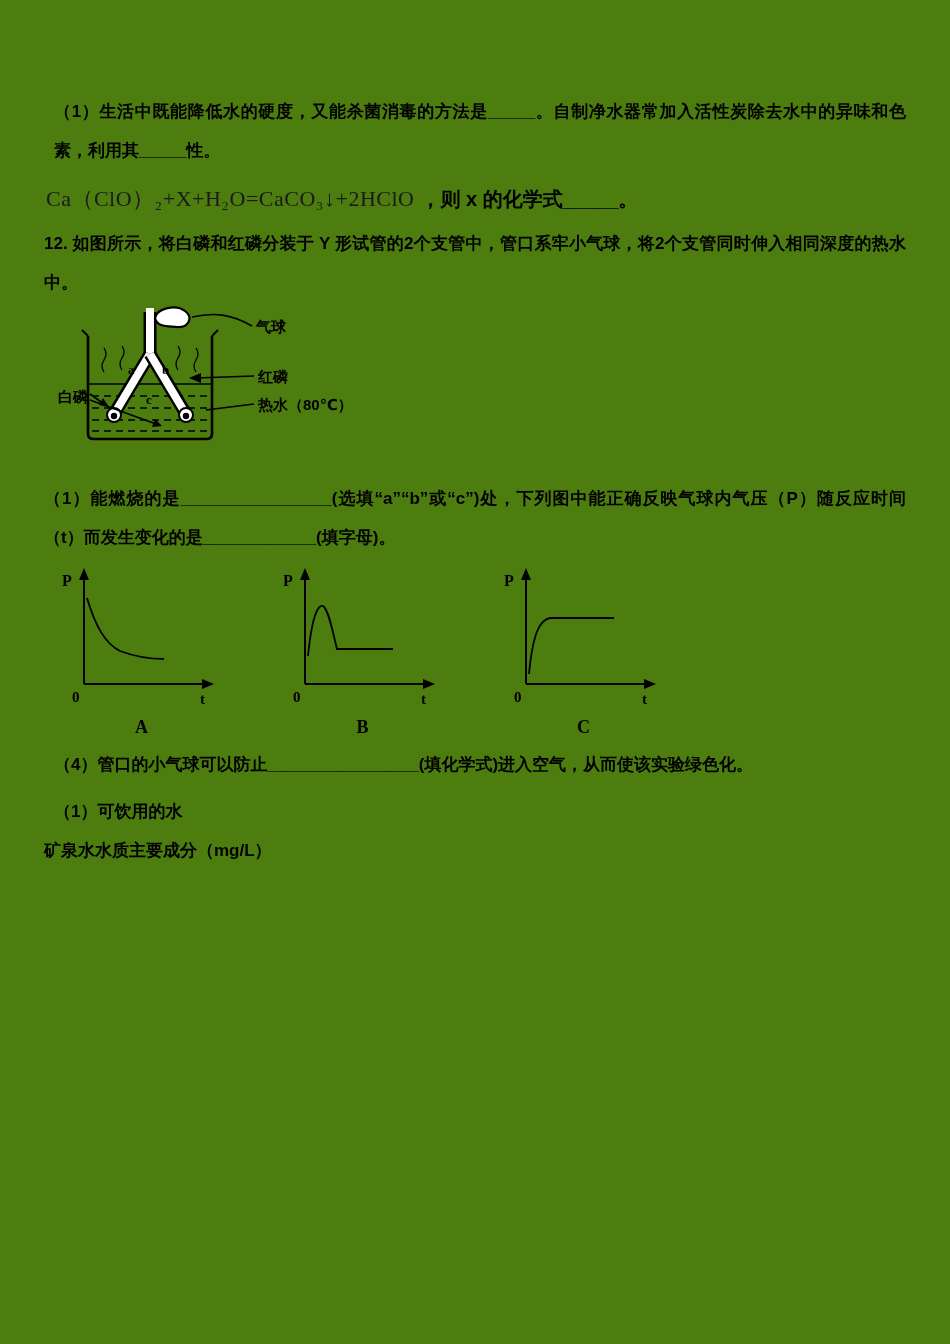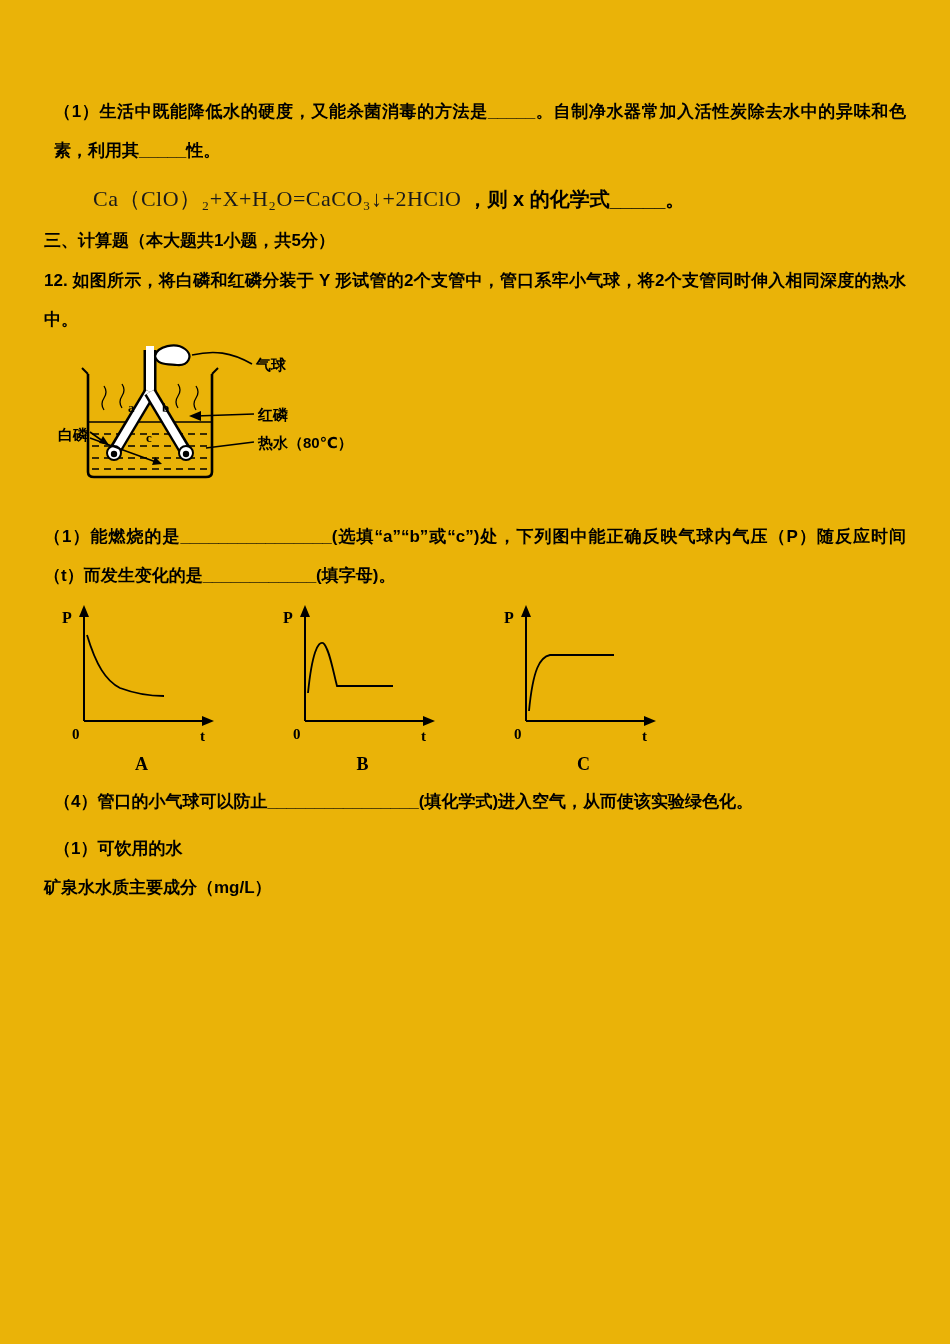--- a/index.html
+++ b/index.html
@@ -2,21 +2,21 @@
 <html><head>
 <meta charset="utf-8">
 <style>
   * { margin: 0; padding: 0; box-sizing: border-box; }
   html, body { background: #ffffff; }
   .page {
     position: relative;
     width: 950px;
     min-height: 1344px;
     margin: 0 auto;
-    background: #eab308;
+    background: #4d7c0f;
     color: #000;
     font-family: "Liberation Sans", "DejaVu Sans", sans-serif;
     font-weight: 600;
     font-size: 17px;
     padding: 92px 44px 40px 44px;
   }
   p.para {
     text-align: justify;
     line-height: 2.3;
   }
@@ -31,21 +31,20 @@
     display: flex;
     align-items: baseline;
     gap: 6px;
   }
   .equation {
     font-family: "Liberation Serif", "DejaVu Serif", serif;
     font-weight: 400;
     font-size: 22px;
     color: #1a1a1a;
     letter-spacing: 0.5px;
-    margin-left: 47px;
   }
   .equation-tail { font-size: 20px; }
   .diagram-wrap { margin: 4px 0 10px 12px; }
   .graphs-row {
     display: flex;
     gap: 46px;
     margin: 6px 0 0 10px;
   }
   .graph-cell { width: 175px; text-align: center; }
   .graph-letter {
@@ -71,21 +70,20 @@
 <div class="page">
 
   <p class="para indent mb-sm">（1）生活中既能降低水的硬度，又能杀菌消毒的方法是_____。自制净水器常加入活性炭除去水中的异味和色素，利用其_____性。</p>
 
 
   <div class="equation-line">
     <span class="equation">Ca（ClO）₂+X+H₂O=CaCO₃↓+2HClO</span>
     <span class="equation-tail">，则 x 的化学式_____。</span>
   </div>
 
-  <p class="tight mb-sm">三、计算题（本大题共1小题，共5分）</p>
 
   <p class="para mb-sm">12. 如图所示，将白磷和红磷分装于 Y 形试管的2个支管中，管口系牢小气球，将2个支管同时伸入相同深度的热水中。</p>
 
   <div class="diagram-wrap">
     <svg width="340" height="158" viewBox="0 0 340 158">
 
       <g>
         <path d="M32 30 L26 24" fill="none" stroke="#000" stroke-width="2"></path>
         <path d="M32 30 L32 128 Q32 133 38 133 L150 133 Q156 133 156 128 L156 30" fill="none" stroke="#000" stroke-width="2.6"></path>
         <path d="M156 30 L162 24" fill="none" stroke="#000" stroke-width="2"></path>

